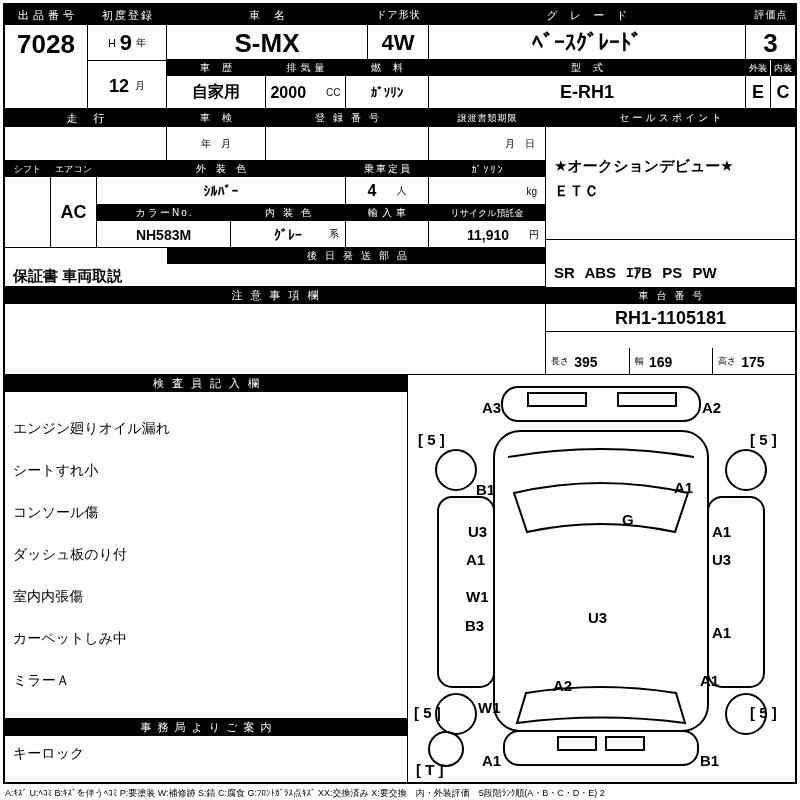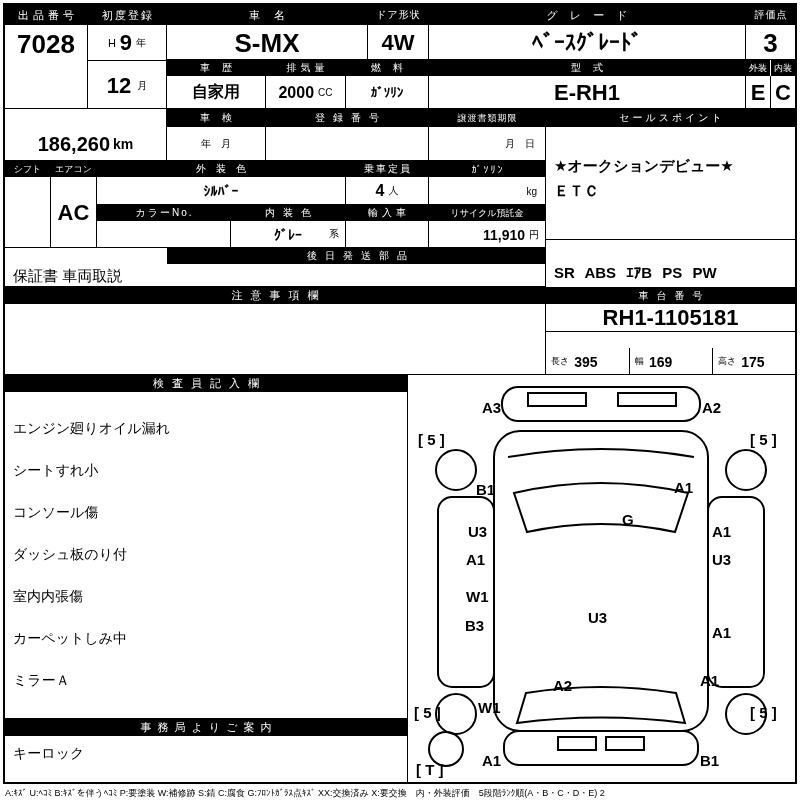--- a/index.html
+++ b/index.html
@@ -5,27 +5,27 @@
   html,body{margin:0;padding:0}
   body{width:800px;height:800px;background:#fff;font-family:"Liberation Sans","DejaVu Sans",sans-serif;color:#000;position:relative;overflow:hidden}
   .box{position:absolute;box-sizing:border-box;border:1px solid #000;background:#fff}
   .abs{position:absolute;box-sizing:border-box}
   .hd{position:absolute;box-sizing:border-box;background:#000;color:#fff;display:flex;align-items:center;justify-content:center;white-space:nowrap;font-weight:normal}
   .v{position:absolute;box-sizing:border-box;display:flex;align-items:center;justify-content:center;font-weight:bold;white-space:nowrap}
   .plain{font-weight:normal}
   .vleft{justify-content:flex-start}
   .vright{justify-content:flex-end}.fs9{font-size:9px}.fs10{font-size:10px}.fs11{font-size:11px}
   .fs13{font-size:13px}.fs14{font-size:14px}.fs15{font-size:15px}.fs16{font-size:16px}
-  .fs18{font-size:22px}.fs20{font-size:20px}.fs22{font-size:22px}.fs26{font-size:26px}
+  .fs18{font-size:18px}.fs20{font-size:20px}.fs22{font-size:22px}.fs26{font-size:26px}
   .ls1{letter-spacing:1px;padding-left:1px}.ls2{letter-spacing:2px;padding-left:2px}
   .ls3{letter-spacing:3px;padding-left:3px}.ls4{letter-spacing:4px;padding-left:4px}
   .ls6{letter-spacing:6px;padding-left:6px}.ls8{letter-spacing:8px;padding-left:8px}
   .ls10{letter-spacing:10px;padding-left:10px}.ls12{letter-spacing:12px;padding-left:12px}
   .ls14{letter-spacing:14px;padding-left:14px}.ls16{letter-spacing:16px;padding-left:16px}
-  .unit{font-size:10px;font-weight:normal;margin-left:4px}
+  .unit{font-size:10px;font-weight:normal;margin-left:20px}
   .notes{position:absolute;left:8px;top:22px;font-size:14px;line-height:21px;white-space:pre-line}
   .dlabel{position:absolute;font-size:15px;font-weight:bold;white-space:nowrap}
   svg{position:absolute;left:0;top:0}
   svg *{stroke:#000;stroke-width:2;fill:none}
 </style>
 </head>
 <body>
 
 <div class="abs" style="left:3px;top:3px;width:794px;height:781px;border:2px solid #000"></div>
 
@@ -91,24 +91,21 @@
   <div class="hd fs10 ls12" style="left:0;top:0;width:100%;height:16px">燃料</div>
   <div class="v fs13" style="left:0;top:16px;width:100%;height:33px">ｶﾞｿﾘﾝ</div>
 </div>
 
 <div class="box" style="left:428px;top:59px;width:318px;height:50px">
   <div class="hd fs10 ls12" style="left:0;top:0;width:100%;height:16px">型式</div>
   <div class="v fs18" style="left:0;top:16px;width:100%;height:33px">E-RH1</div>
 </div>
 
 <div class="box" style="left:4px;top:108px;width:163px;height:53px">
-  <div class="v fs20" style="left:0;top:18px;width:100%;height:34px">
-    <span>186,260</span>
-      <span class="fs14" style="margin-left:3px">km</span>
-  </div>
+  <div class="hd fs11 ls16" style="left:0;top:0;width:100%;height:18px">走行</div>
 </div>
 
 <div class="box" style="left:166px;top:108px;width:100px;height:53px">
   <div class="hd fs10 ls12" style="left:0;top:0;width:100%;height:18px">車検</div>
   <div class="v plain fs10" style="left:0;top:18px;width:100%;height:34px">年　月</div>
 </div>
 
 <div class="box" style="left:265px;top:108px;width:164px;height:53px">
   <div class="hd fs10 ls8" style="left:0;top:0;width:100%;height:18px">登録番号</div>
   <div class="v fs14" style="left:0;top:18px;width:100%;height:34px"></div>
@@ -149,20 +146,21 @@
   </div>
 </div>
 
 <div class="box" style="left:428px;top:160px;width:118px;height:45px">
   <div class="hd fs10 ls2" style="left:0;top:0;width:100%;height:16px">ｶﾞｿﾘﾝ</div>
   <div class="v plain fs10 vright" style="left:0;top:16px;width:100%;height:28px;padding-right:8px">kg</div>
 </div>
 
 <div class="box" style="left:96px;top:204px;width:135px;height:44px">
   <div class="hd fs10 ls2" style="left:0;top:0;width:100%;height:16px">カラーNo.</div>
+  <div class="v fs14" style="left:0;top:16px;width:100%;height:27px">NH583M</div>
 </div>
 
 <div class="box" style="left:230px;top:204px;width:116px;height:44px">
   <div class="hd fs10 ls8" style="left:0;top:0;width:100%;height:16px">内装色</div>
   <div class="v fs14" style="left:0;top:16px;width:100%;height:27px">ｸﾞﾚｰ</div>
   <div class="abs fs10" style="right:6px;top:22px">系</div>
 </div>
 
 <div class="box" style="left:345px;top:204px;width:84px;height:44px">
   <div class="hd fs10 ls4" style="left:0;top:0;width:100%;height:16px">輸入車</div>
@@ -172,21 +170,21 @@
 <div class="box" style="left:428px;top:204px;width:118px;height:44px">
   <div class="hd fs9" style="left:0;top:0;width:100%;height:16px">リサイクル預託金</div>
   <div class="v fs14 vright" style="left:0;top:16px;width:100%;height:27px;padding-right:6px">
     <span>11,910</span>
       <span class="unit fs9">円</span>
   </div>
 </div>
 
 <div class="box" style="left:4px;top:247px;width:542px;height:40px">
   <div class="hd fs10 ls8" style="left:162px;top:0;width:380px;height:16px">後日発送部品</div>
-  <div class="abs fs15" style="left:8px;top:19px;font-weight:normal">保証書 車両取説</div>
+  <div class="abs fs15" style="left:8px;top:19px;font-weight:bold">保証書 車両取説</div>
 </div>
 
 <div class="box" style="left:4px;top:286px;width:542px;height:89px">
   <div class="hd fs11 ls8" style="left:0;top:0;width:100%;height:17px">注意事項欄</div>
   <div class="abs fs14" style="left:8px;top:24px"></div>
 </div>
 
 <div class="box" style="left:545px;top:239px;width:251px;height:49px">
   <div class="v fs15 vleft" style="left:0;top:16px;width:100%;height:32px;padding-left:8px;word-spacing:6px">SR ABS ｴｱB PS PW</div>
 </div>

